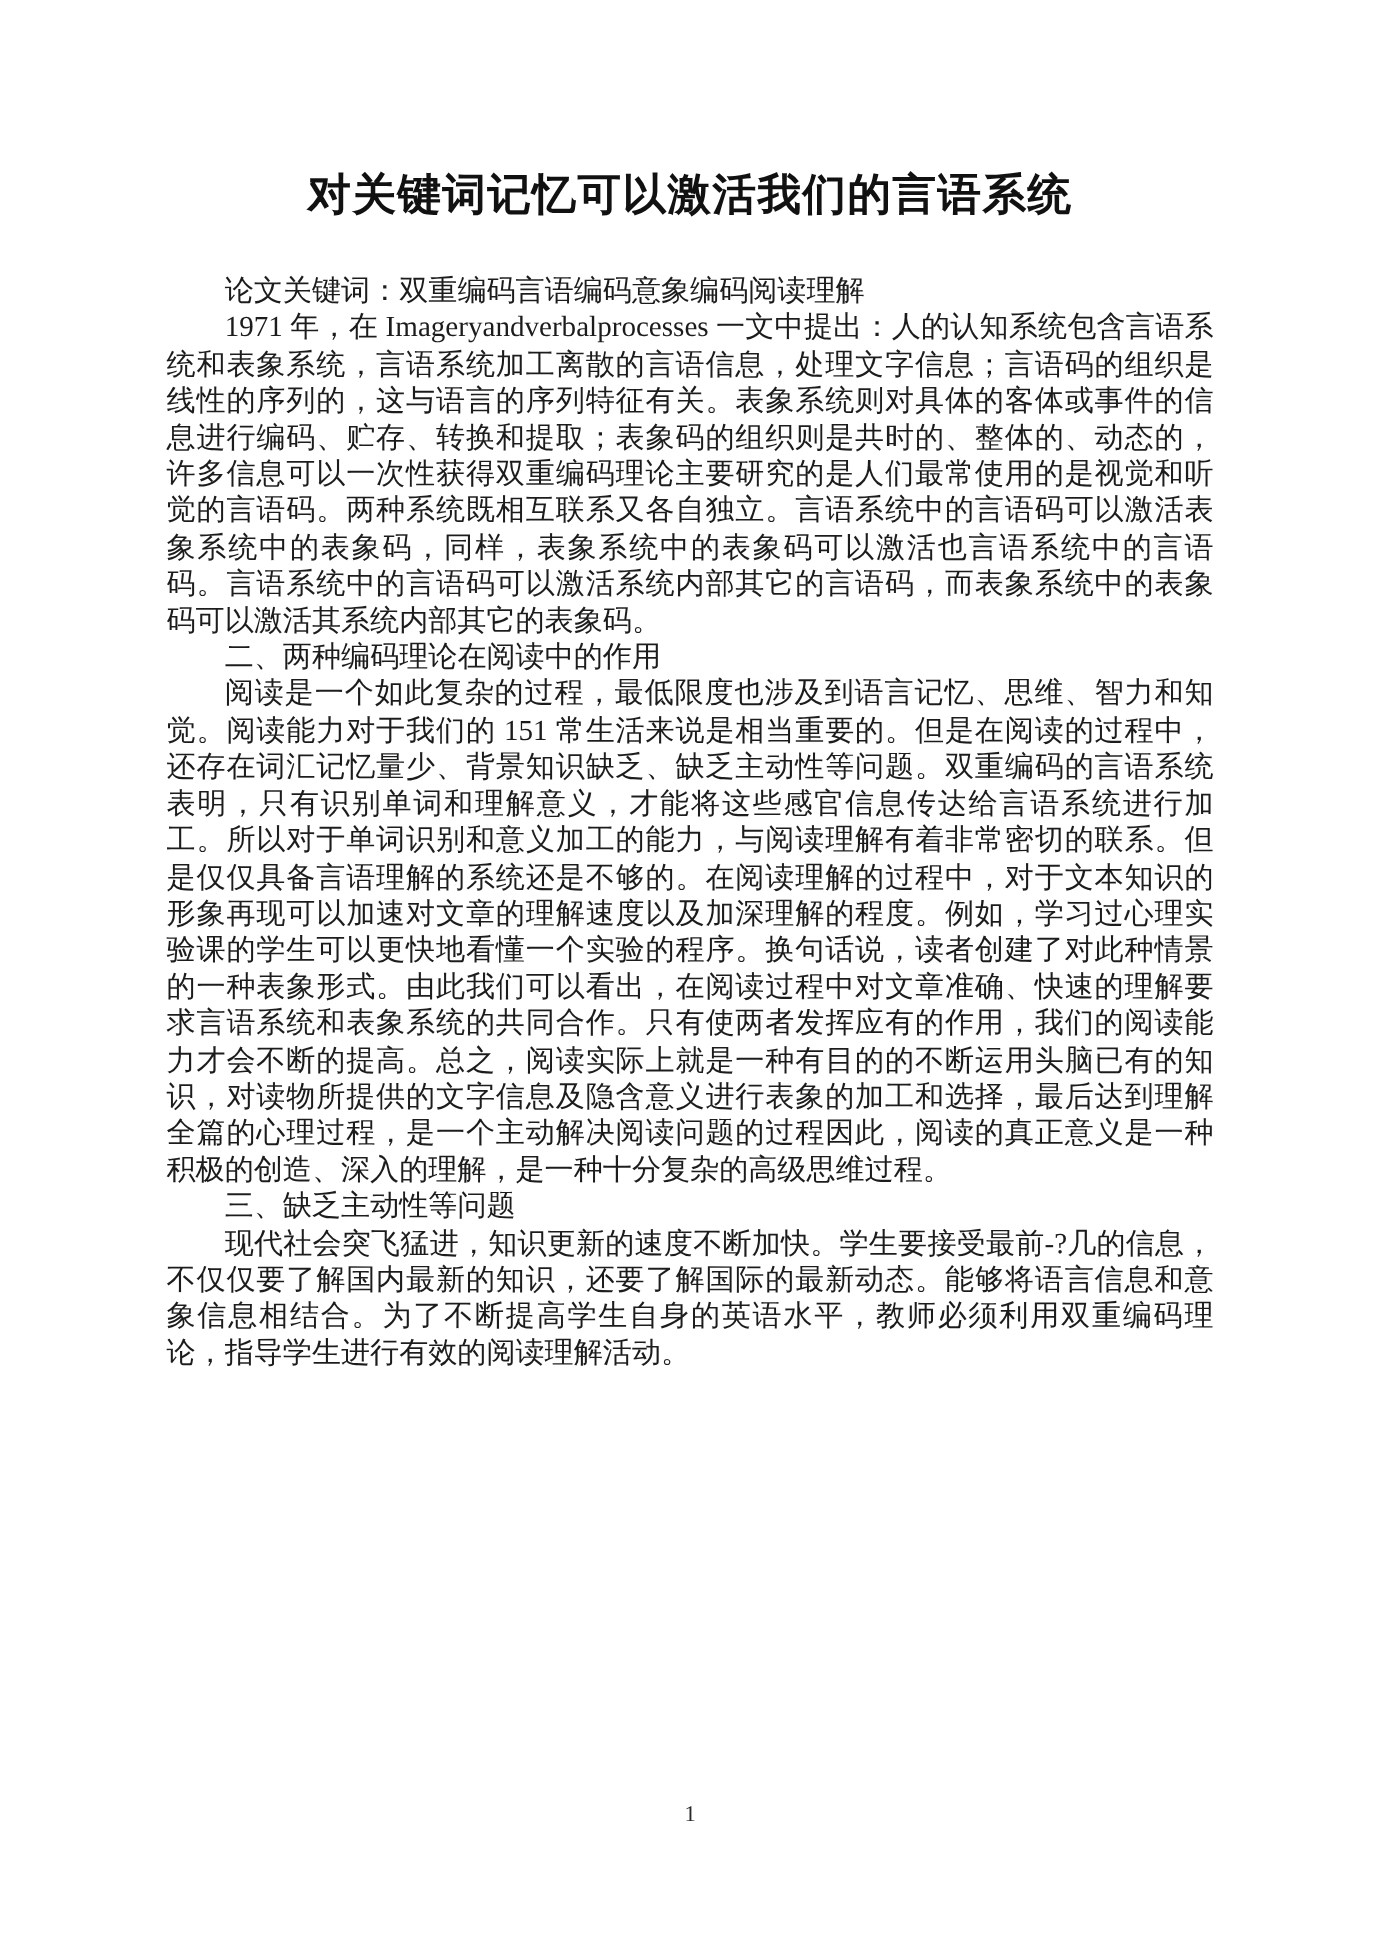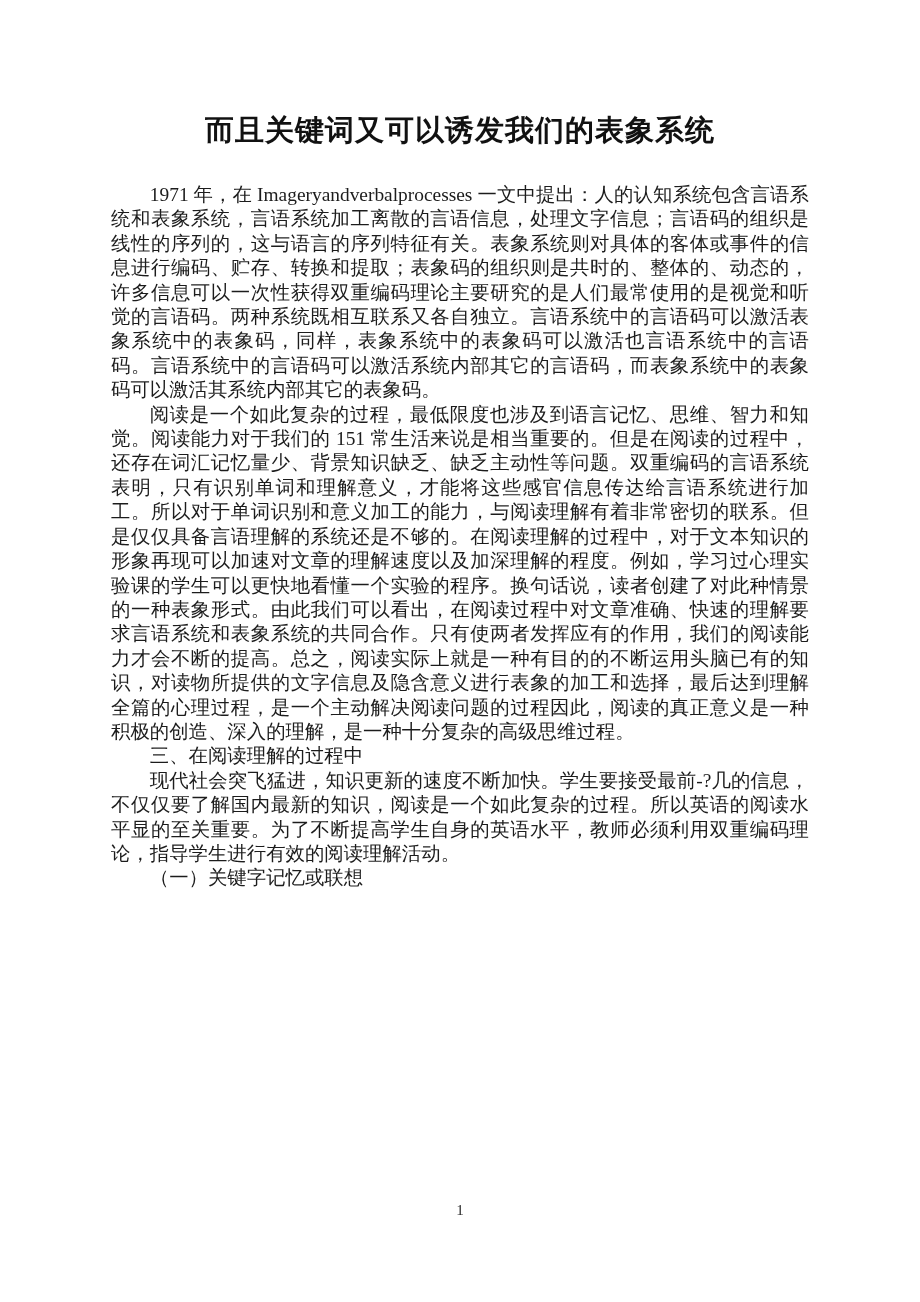--- a/index.html
+++ b/index.html
@@ -50,27 +50,28 @@
     font-family: "Liberation Serif", "DejaVu Serif", serif;
     font-size: 15px;
     color: #2a2a2a;
   }
 </style>
 </head>
 <body>
 
 <div class="page">
 
-  <h1 class="doc-title">而且关键词又可以诱发我们的表象系统</h1>
+  <h1 class="doc-title">对关键词记忆可以激活我们的言语系统</h1>
 
   <div class="doc-body">
+    <p>论文关键词：双重编码言语编码意象编码阅读理解</p>
     <p>1971 年，在 Imageryandverbalprocesses 一文中提出：人的认知系统包含言语系统和表象系统，言语系统加工离散的言语信息，处理文字信息；言语码的组织是线性的序列的，这与语言的序列特征有关。表象系统则对具体的客体或事件的信息进行编码、贮存、转换和提取；表象码的组织则是共时的、整体的、动态的，许多信息可以一次性获得双重编码理论主要研究的是人们最常使用的是视觉和听觉的言语码。两种系统既相互联系又各自独立。言语系统中的言语码可以激活表象系统中的表象码，同样，表象系统中的表象码可以激活也言语系统中的言语码。言语系统中的言语码可以激活系统内部其它的言语码，而表象系统中的表象码可以激活其系统内部其它的表象码。</p>
+    <p>二、两种编码理论在阅读中的作用</p>
     <p>阅读是一个如此复杂的过程，最低限度也涉及到语言记忆、思维、智力和知觉。阅读能力对于我们的 151 常生活来说是相当重要的。但是在阅读的过程中，还存在词汇记忆量少、背景知识缺乏、缺乏主动性等问题。双重编码的言语系统表明，只有识别单词和理解意义，才能将这些感官信息传达给言语系统进行加工。所以对于单词识别和意义加工的能力，与阅读理解有着非常密切的联系。但是仅仅具备言语理解的系统还是不够的。在阅读理解的过程中，对于文本知识的形象再现可以加速对文章的理解速度以及加深理解的程度。例如，学习过心理实验课的学生可以更快地看懂一个实验的程序。换句话说，读者创建了对此种情景的一种表象形式。由此我们可以看出，在阅读过程中对文章准确、快速的理解要求言语系统和表象系统的共同合作。只有使两者发挥应有的作用，我们的阅读能力才会不断的提高。总之，阅读实际上就是一种有目的的不断运用头脑已有的知识，对读物所提供的文字信息及隐含意义进行表象的加工和选择，最后达到理解全篇的心理过程，是一个主动解决阅读问题的过程因此，阅读的真正意义是一种积极的创造、深入的理解，是一种十分复杂的高级思维过程。</p>
-    <p>三、在阅读理解的过程中</p>
-    <p>现代社会突飞猛进，知识更新的速度不断加快。学生要接受最前-?几的信息，不仅仅要了解国内最新的知识，阅读是一个如此复杂的过程。所以英语的阅读水平显的至关重要。为了不断提高学生自身的英语水平，教师必须利用双重编码理论，指导学生进行有效的阅读理解活动。</p>
-    <p>（一）关键字记忆或联想</p>
+    <p>三、缺乏主动性等问题</p>
+    <p>现代社会突飞猛进，知识更新的速度不断加快。学生要接受最前-?几的信息，不仅仅要了解国内最新的知识，还要了解国际的最新动态。能够将语言信息和意象信息相结合。为了不断提高学生自身的英语水平，教师必须利用双重编码理论，指导学生进行有效的阅读理解活动。</p>
   </div>
 
   <div class="page-footer">
     <span>1</span>
   </div>
 
 </div>
 
 </body></html>

